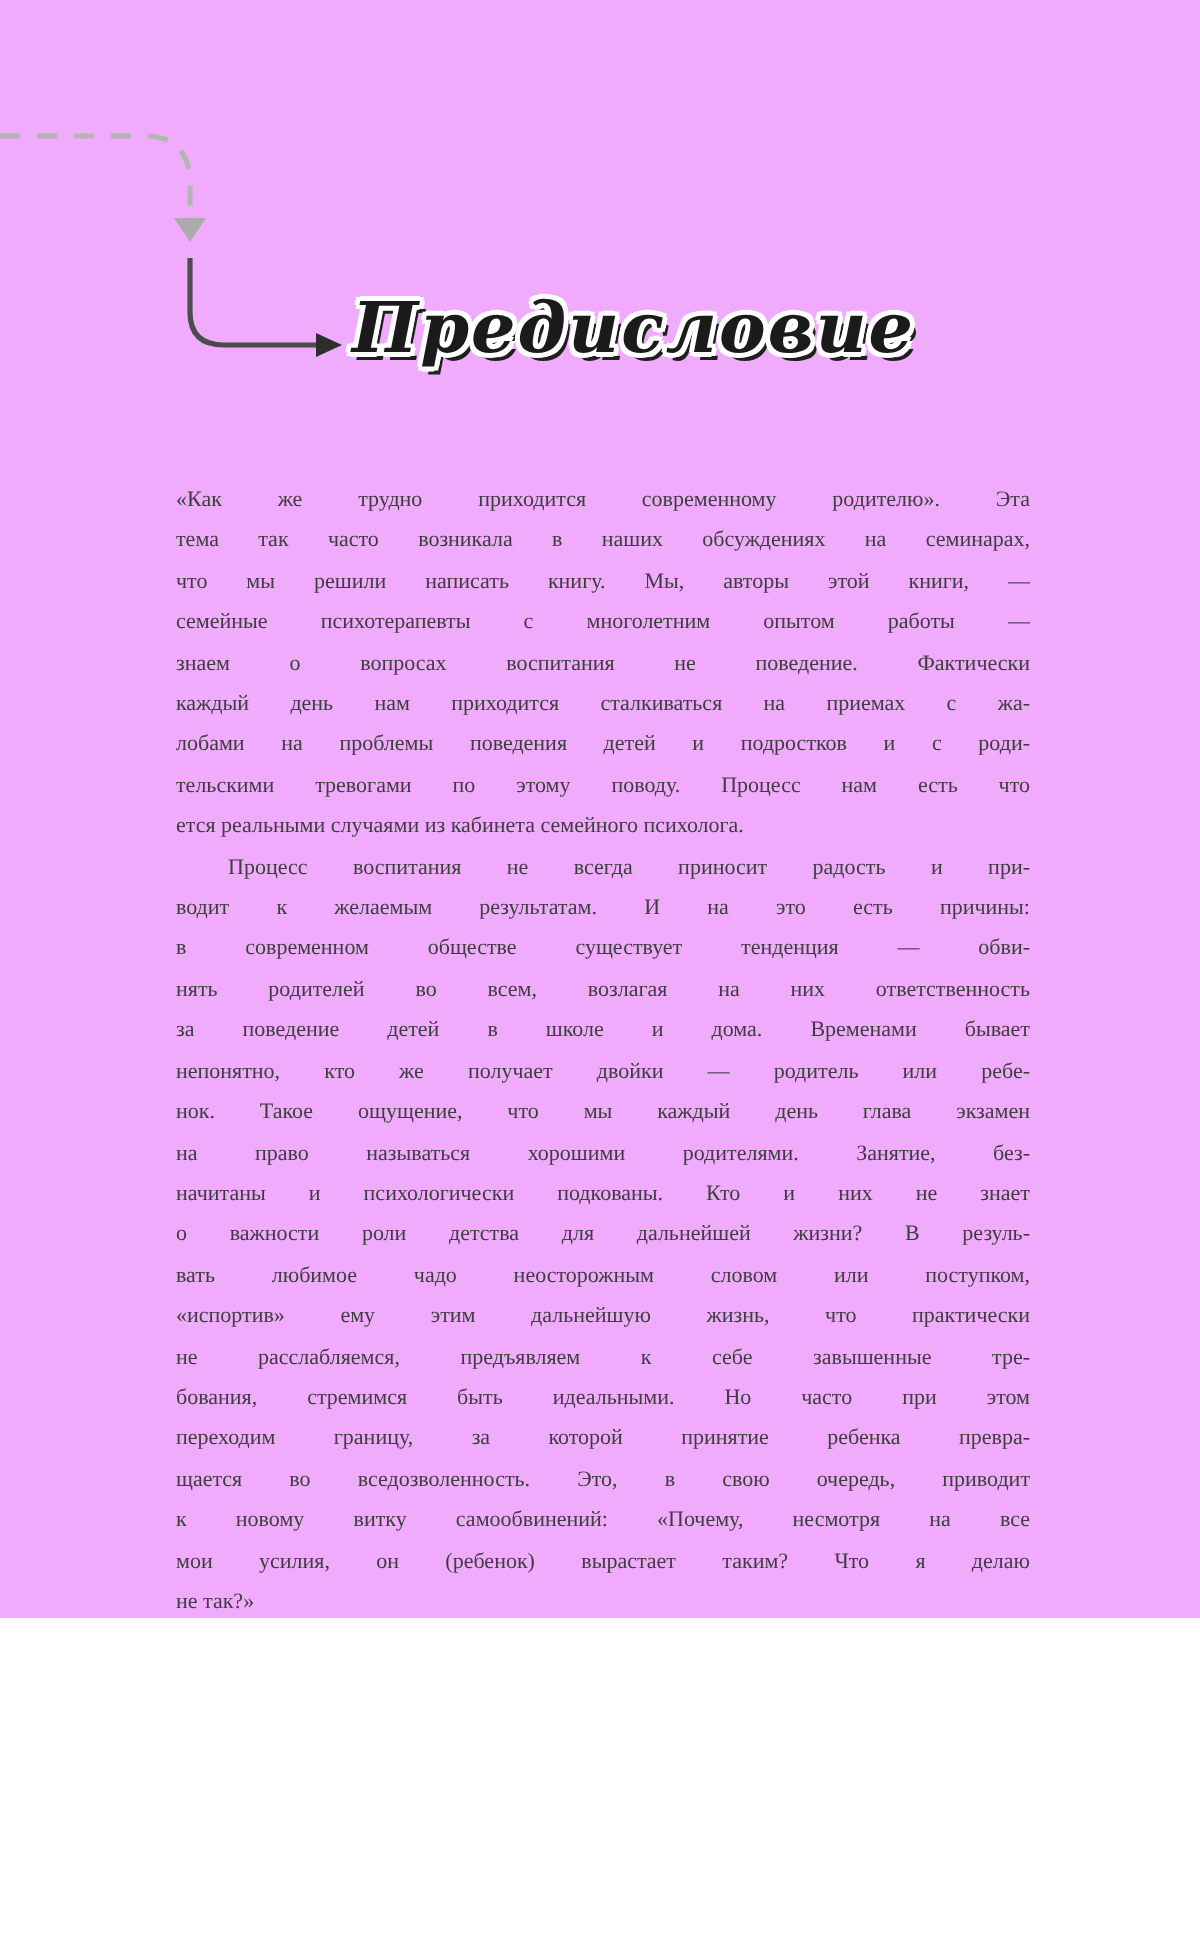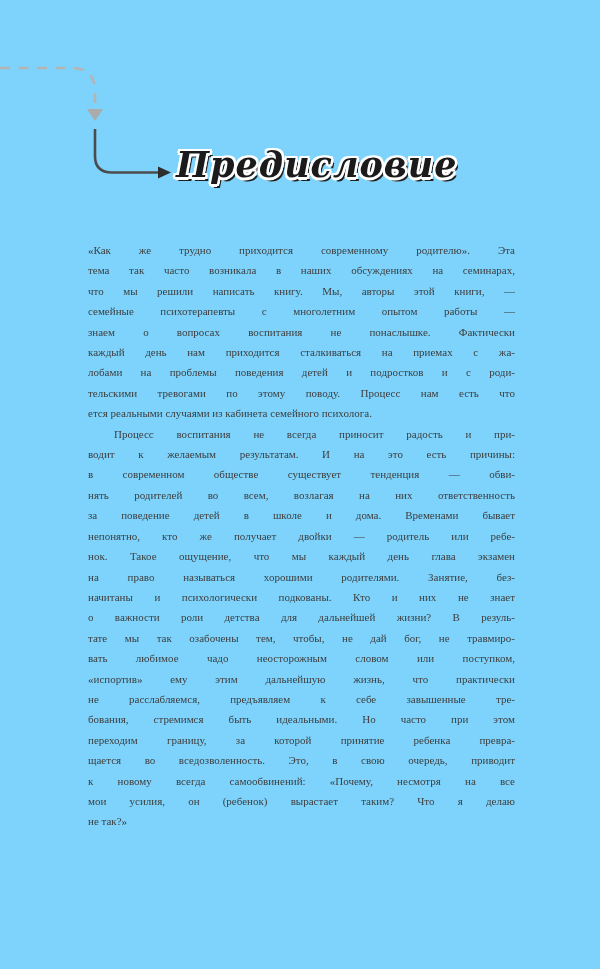--- a/index.html
+++ b/index.html
@@ -3,22 +3,22 @@
 <meta charset="utf-8">
 <style>
   html, body {
     margin: 0;
     padding: 0;
     background: #ffffff;
   }
   .page {
     position: relative;
     width: 600px;
-    height: 969px;
-    background: #7dd3fc;
+    height: 809px;
+    background: #f0abfc;
     overflow: hidden;
     font-family: "Liberation Serif", serif;
   }
   .deco {
     position: absolute;
     top: 0;
     left: 0;
     pointer-events: none;
   }
   .title {
@@ -78,43 +78,42 @@
   </svg>
 
   <h1 class="title">Предисловие</h1>
 
   <div class="textblock">
     <div class="paragraph">
         <div class="line">«Как же трудно приходится современному родителю». Эта</div>
         <div class="line">тема так часто возникала в наших обсуждениях на семинарах,</div>
         <div class="line">что мы решили написать книгу. Мы, авторы этой книги, —</div>
         <div class="line">семейные психотерапевты с многолетним опытом работы —</div>
-        <div class="line">знаем о вопросах воспитания не понаслышке. Фактически</div>
+        <div class="line">знаем о вопросах воспитания не поведение. Фактически</div>
         <div class="line">каждый день нам приходится сталкиваться на приемах с жа-</div>
         <div class="line">лобами на проблемы поведения детей и подростков и с роди-</div>
         <div class="line">тельскими тревогами по этому поводу. Процесс нам есть что</div>
         <div class="line last">ется реальными случаями из кабинета семейного психолога.</div>
       </div>
     <div class="paragraph indented">
         <div class="line">Процесс воспитания не всегда приносит радость и при-</div>
         <div class="line">водит к желаемым результатам. И на это есть причины:</div>
         <div class="line">в современном обществе существует тенденция — обви-</div>
         <div class="line">нять родителей во всем, возлагая на них ответственность</div>
         <div class="line">за поведение детей в школе и дома. Временами бывает</div>
         <div class="line">непонятно, кто же получает двойки — родитель или ребе-</div>
         <div class="line">нок. Такое ощущение, что мы каждый день глава экзамен</div>
         <div class="line">на право называться хорошими родителями. Занятие, без-</div>
         <div class="line">начитаны и психологически подкованы. Кто и них не знает</div>
         <div class="line">о важности роли детства для дальнейшей жизни? В резуль-</div>
-        <div class="line">тате мы так озабочены тем, чтобы, не дай бог, не травмиро-</div>
         <div class="line">вать любимое чадо неосторожным словом или поступком,</div>
         <div class="line">«испортив» ему этим дальнейшую жизнь, что практически</div>
         <div class="line">не расслабляемся, предъявляем к себе завышенные тре-</div>
         <div class="line">бования, стремимся быть идеальными. Но часто при этом</div>
         <div class="line">переходим границу, за которой принятие ребенка превра-</div>
         <div class="line">щается во вседозволенность. Это, в свою очередь, приводит</div>
-        <div class="line">к новому всегда самообвинений: «Почему, несмотря на все</div>
+        <div class="line">к новому витку самообвинений: «Почему, несмотря на все</div>
         <div class="line">мои усилия, он (ребенок) вырастает таким? Что я делаю</div>
         <div class="line last">не так?»</div>
       </div>
   </div>
 
 </div>
 
 </body></html>

